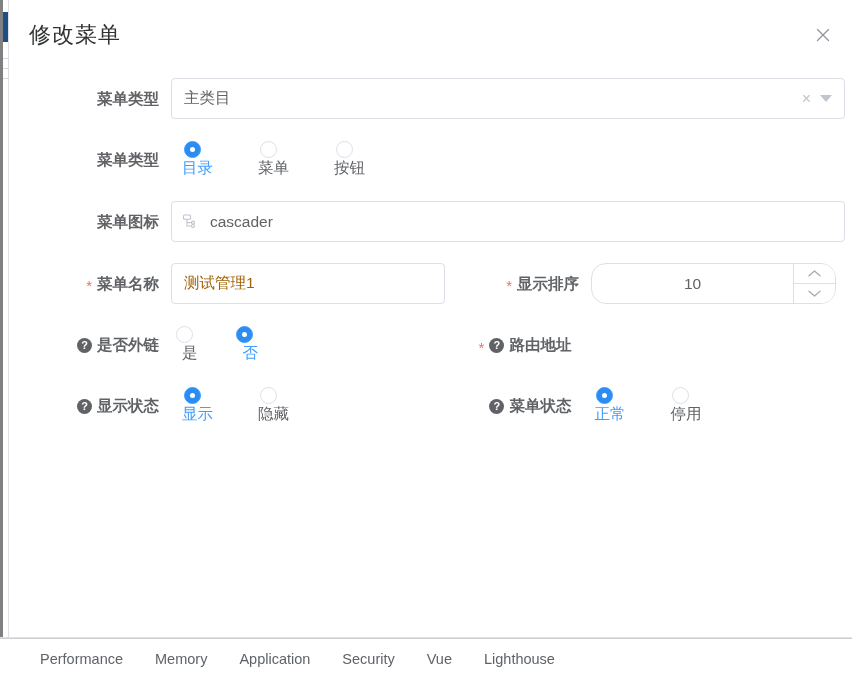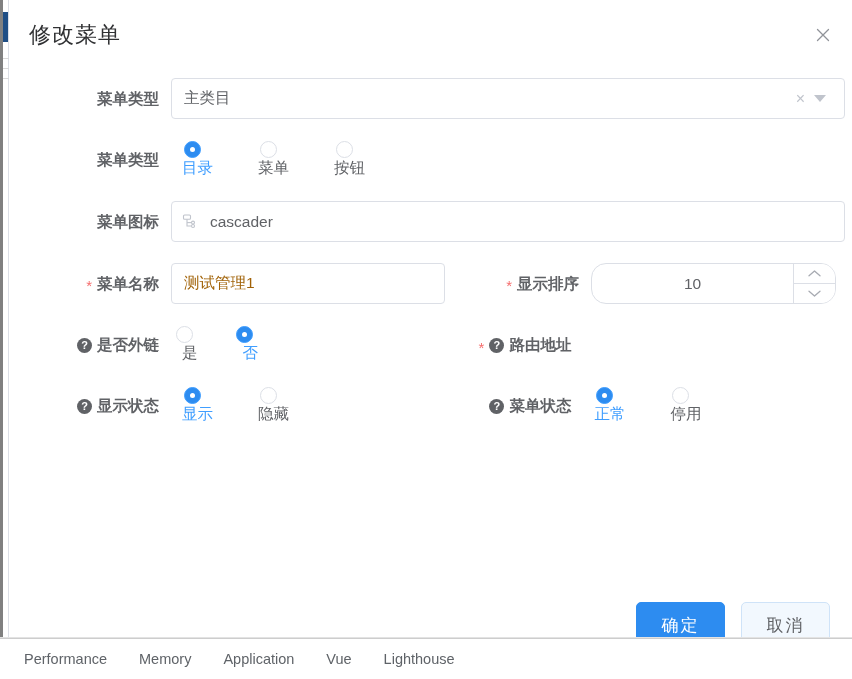--- a/index.html
+++ b/index.html
@@ -139,21 +139,21 @@
     background: #ffffff;
     display: flex;
     align-items: center;
     padding: 0 12px;
     font-size: 15.5px;
     color: #606266;
     position: relative;
   }
   .input .val { flex: 1; white-space: nowrap; overflow: hidden; }
 
-  .input-select { width: 674px; }
+  .input-select { width: 674px; padding-right: 6px; }
   .select-icons {
     display: flex; align-items: center; gap: 9px;
     color: #c0c4cc; padding-right: 6px;
   }
   .sel-clear { font-size: 16px; line-height: 1; cursor: pointer; }
   .caret {
     width: 0; height: 0;
     border-left: 6px solid transparent;
     border-right: 6px solid transparent;
     border-top: 7px solid #c0c4cc;
@@ -279,21 +279,21 @@
 
   
   .devtools {
     position: absolute;
     left: 0; bottom: 0;
     width: 852px; height: 41px;
     background: #ffffff;
     border-top: 1px solid #cdcdcd;
     display: flex;
     align-items: center;
-    padding-left: 8px;
+    padding-left: 24px;
   }
   .dt-tab {
     font-size: 14.5px;
     color: #5f6368;
     padding: 0 16px;
     line-height: 41px;
     cursor: pointer;
     white-space: nowrap;
   }
   .devtools-shadow {
@@ -471,29 +471,26 @@
             <label class="radio">
               <span class="rd-dot"></span>
               <span class="rd-lbl">停用</span>
             </label>
           </div>
         </div>
       </div>
 
     </div>
 
-    <div class="dlg-footer">
-      <div class="btn btn-primary">确定</div>
-      <div class="btn btn-default">取消</div>
-    </div>
 
   </div>
 
   <div class="devtools-shadow"></div>
   <div class="devtools">
     <div class="dt-tab">Performance</div>
     <div class="dt-tab">Memory</div>
     <div class="dt-tab">Application</div>
+    <div class="dt-tab">Security</div>
     <div class="dt-tab">Vue</div>
     <div class="dt-tab">Lighthouse</div>
   </div>
 
 </div>
 
 </body></html>

